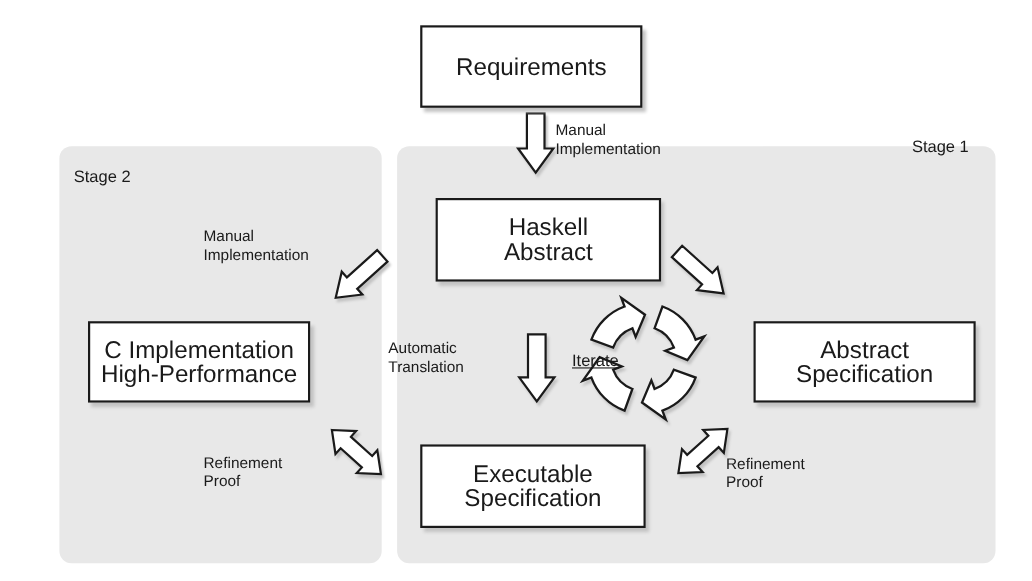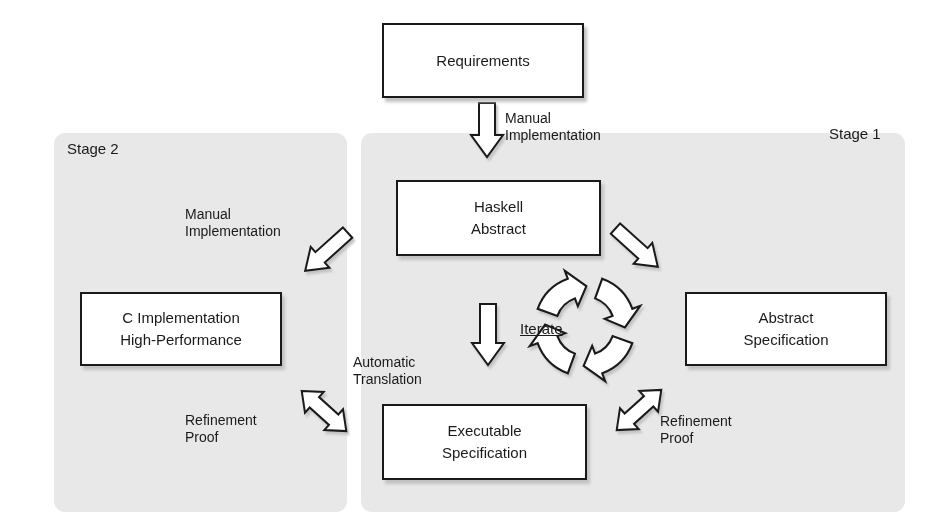--- a/index.html
+++ b/index.html
@@ -10,21 +10,21 @@
   .panel{
     position:absolute;background:#e8e8e8;border-radius:11px;
   }
   .stage-label{
     position:absolute;font-size:15px;color:#1a1a1a;white-space:nowrap;
   }
   .node{
     position:absolute;background:#ffffff;border:2px solid #1a1a1a;
     box-shadow:3px 4px 3px #c2c2c2;
     display:flex;flex-direction:column;align-items:center;justify-content:center;
-    text-align:right;font-size:15px;line-height:22px;
+    text-align:right;font-size:22px;line-height:22px;
   }
   .edge-label{
     position:absolute;width:114px;
     font-size:14px;line-height:17px;white-space:nowrap;
   }
   .edge-label span{display:block;}
   svg.arrow{
     position:absolute;overflow:visible;
     filter:drop-shadow(2.5px 3px 1px #c3c3c3);
   }
@@ -32,21 +32,21 @@
   svg.arrow g.shape{fill:#ffffff;stroke:#1a1a1a;stroke-width:2;}
 </style>
 </head>
 <body>
 
 <div class="canvas">
 
   <div class="panel" style="left:54px;top:133px;width:293px;height:379px;"></div>
   <div class="panel" style="left:361px;top:133px;width:544px;height:379px;"></div>
 
-  <span class="stage-label" style="left:67px;top:140px;">Stage 2</span>
+  <span class="stage-label" style="left:67px;top:152px;">Stage 2</span>
   <span class="stage-label" style="left:829px;top:125px;">Stage 1</span>
 
   <svg class="arrow" style="left:469px;top:102px;" width="36" height="57" viewBox="0 0 36 57">
     <path d="M 10 1 H 26 V 33 H 34 L 18 55 L 2 33 H 10 Z"></path>
   </svg>
 
   <svg class="arrow" style="left:604px;top:219px;" width="66" height="58" viewBox="0 0 66 58">
     <g transform="translate(33 29) rotate(42) translate(-30 -16)">
       <path d="M 1 9 H 38 V 2 L 58 16 L 38 30 V 23 H 1 Z"></path>
     </g>
@@ -111,21 +111,21 @@
     <span>Manual</span>
     <span>Implementation</span>
   </div>
 
 
   <div class="edge-label" style="left:185px;top:206px;">
     <span>Manual</span>
     <span>Implementation</span>
   </div>
 
-  <div class="edge-label" style="left:353px;top:308px;margin-top:46px;">
+  <div class="edge-label" style="left:353px;top:308px;">
     <span>Automatic</span>
     <span>Translation</span>
   </div>
 
   <div class="edge-label" style="left:520px;top:320px;width:80px;font-size:15px;text-decoration:underline;">Iterate</div>
 
   <div class="edge-label" style="left:660px;top:413px;">
     <span>Refinement</span>
     <span>Proof</span>
   </div>

